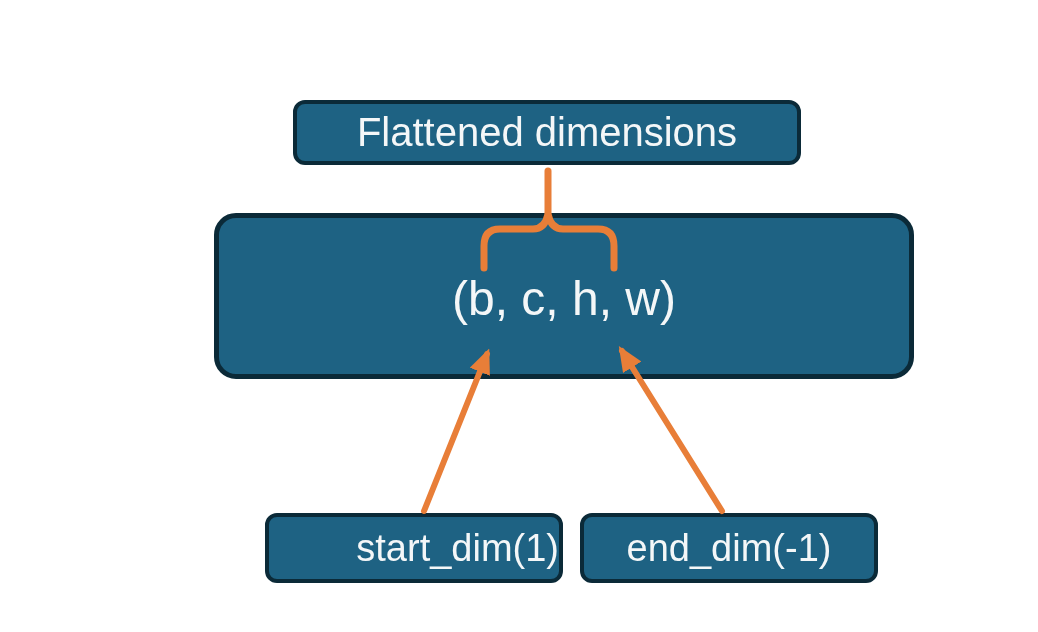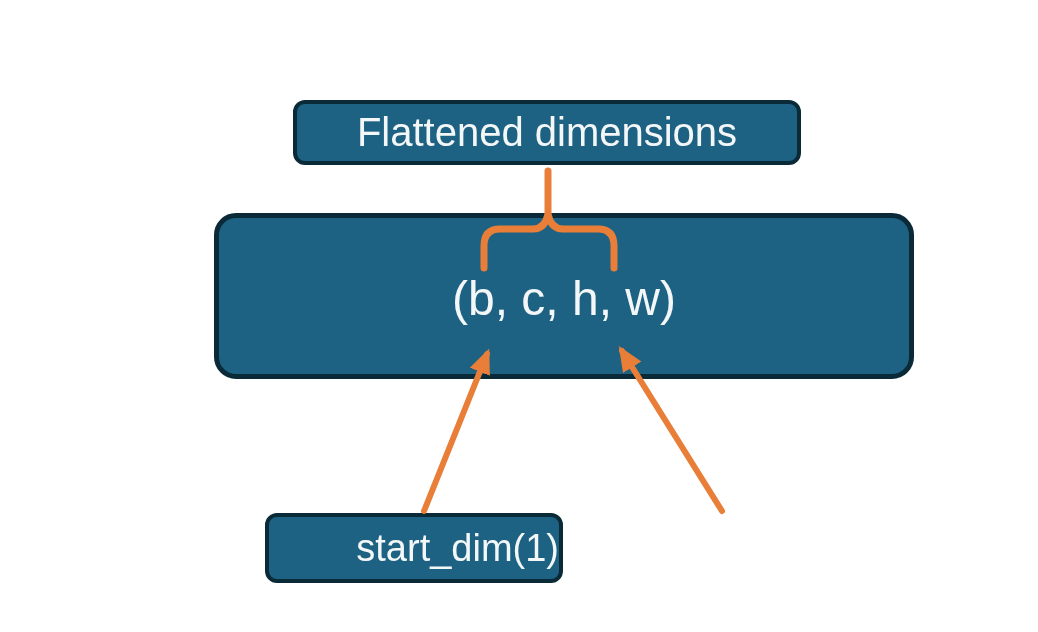--- a/index.html
+++ b/index.html
@@ -95,20 +95,23 @@
   </div>
 
   <div class="node tensor-box">
     <span>(b, c, h, w)</span>
   </div>
 
   <div class="node start-box">
     <span>start_dim(1)</span>
   </div>
 
+  <div class="node end-box">
+    <span>end_dim(-1)</span>
+  </div>
 
   <svg class="overlay" viewBox="0 0 1038 632" xmlns="http://www.w3.org/2000/svg">
     <defs>
       <marker id="arrowhead" markerWidth="4.2" markerHeight="3.6" refX="3.2" refY="1.8" orient="auto" markerUnits="strokeWidth">
         <path d="M0,0 L4.2,1.8 L0,3.6 Z" class="orange-fill"></path>
       </marker>
     </defs>
 
     <path d="M548 171 L548 212" class="orange-stroke" stroke-width="7"></path>
 

